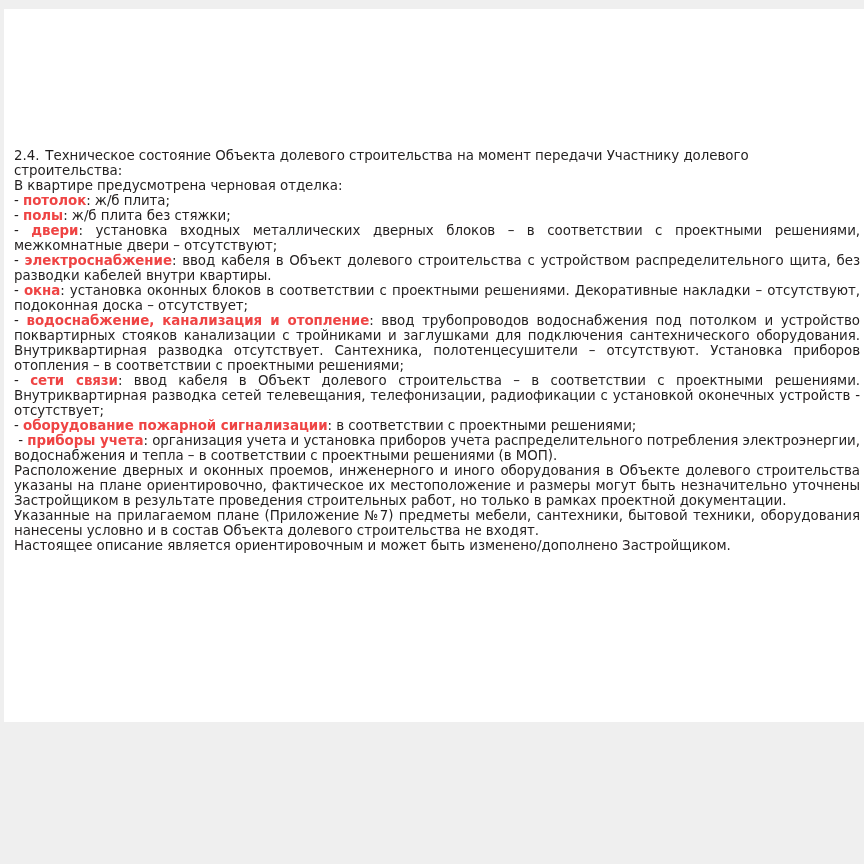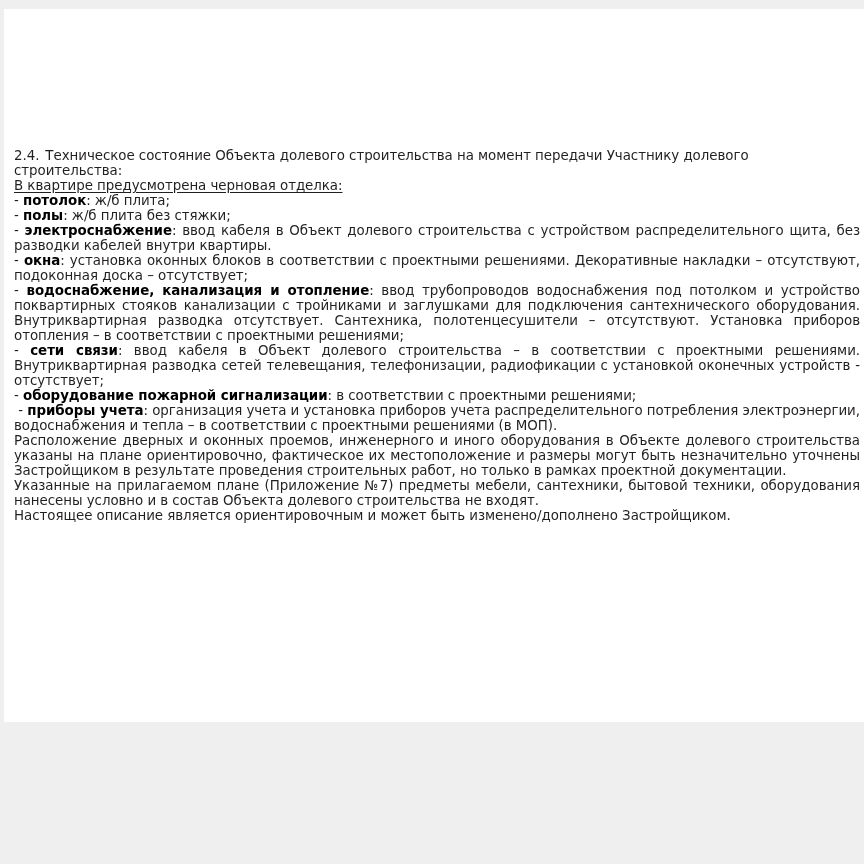--- a/index.html
+++ b/index.html
@@ -46,27 +46,26 @@
 
   
   p.doc-line.nojust {
     text-align: left;
   }
 
   p.doc-line.underline-line {
     text-align: left;
   }
   p.doc-line.underline-line > span.u {
-    text-decoration: underline;
     text-underline-offset: 2px;
   }
 
   b.lbl {
     font-weight: 700;
-    color: #000000;
+    color: #ef4444;
   }
 
   
   .clause-num {
     margin-right: 6px;
   }
 </style>
 </head>
 <body>
 
@@ -75,20 +74,21 @@
 
     <p class="doc-line nojust"><span class="clause-num">2.4.</span><span>Техническое состояние Объекта долевого строительства на момент передачи Участнику долевого строительства:</span></p>
 
     <p class="doc-line underline-line"><span class="u">В квартире предусмотрена черновая отделка:</span></p>
 
     <p class="doc-line"><span>-</span> <b class="lbl">потолок</b><span>:</span><span> ж/б плита;</span></p>
 
 
     <p class="doc-line"><span>-</span> <b class="lbl">полы</b><span>:</span><span> ж/б плита без стяжки;</span></p>
 
+    <p class="doc-line"><span>-</span> <b class="lbl">двери</b><span>:</span><span> установка входных металлических дверных блоков – в соответствии с проектными решениями, межкомнатные двери – отсутствуют;</span></p>
 
     <p class="doc-line"><span>-</span> <b class="lbl">электроснабжение</b><span>:</span><span> ввод кабеля в Объект долевого строительства с устройством распределительного щита, без разводки кабелей внутри квартиры.</span></p>
 
     <p class="doc-line"><span>-</span> <b class="lbl">окна</b><span>:</span><span> установка оконных блоков в соответствии с проектными решениями. Декоративные накладки – отсутствуют, подоконная доска – отсутствует;</span></p>
 
     <p class="doc-line"><span>-</span> <b class="lbl">водоснабжение, канализация и отопление</b><span>:</span><span> ввод трубопроводов водоснабжения под потолком и устройство поквартирных стояков канализации с тройниками и заглушками для подключения сантехнического оборудования. Внутриквартирная разводка отсутствует. Сантехника, полотенцесушители – отсутствуют. Установка приборов отопления – в соответствии с проектными решениями;</span></p>
 
     <p class="doc-line"><span>-</span> <b class="lbl">сети связи</b><span>:</span><span> ввод кабеля в Объект долевого строительства – в соответствии с проектными решениями. Внутриквартирная разводка сетей телевещания, телефонизации, радиофикации с установкой оконечных устройств - отсутствует;</span></p>
 
     <p class="doc-line"><span>-</span> <b class="lbl">оборудование пожарной сигнализации</b><span>:</span><span> в соответствии с проектными решениями;</span></p>

